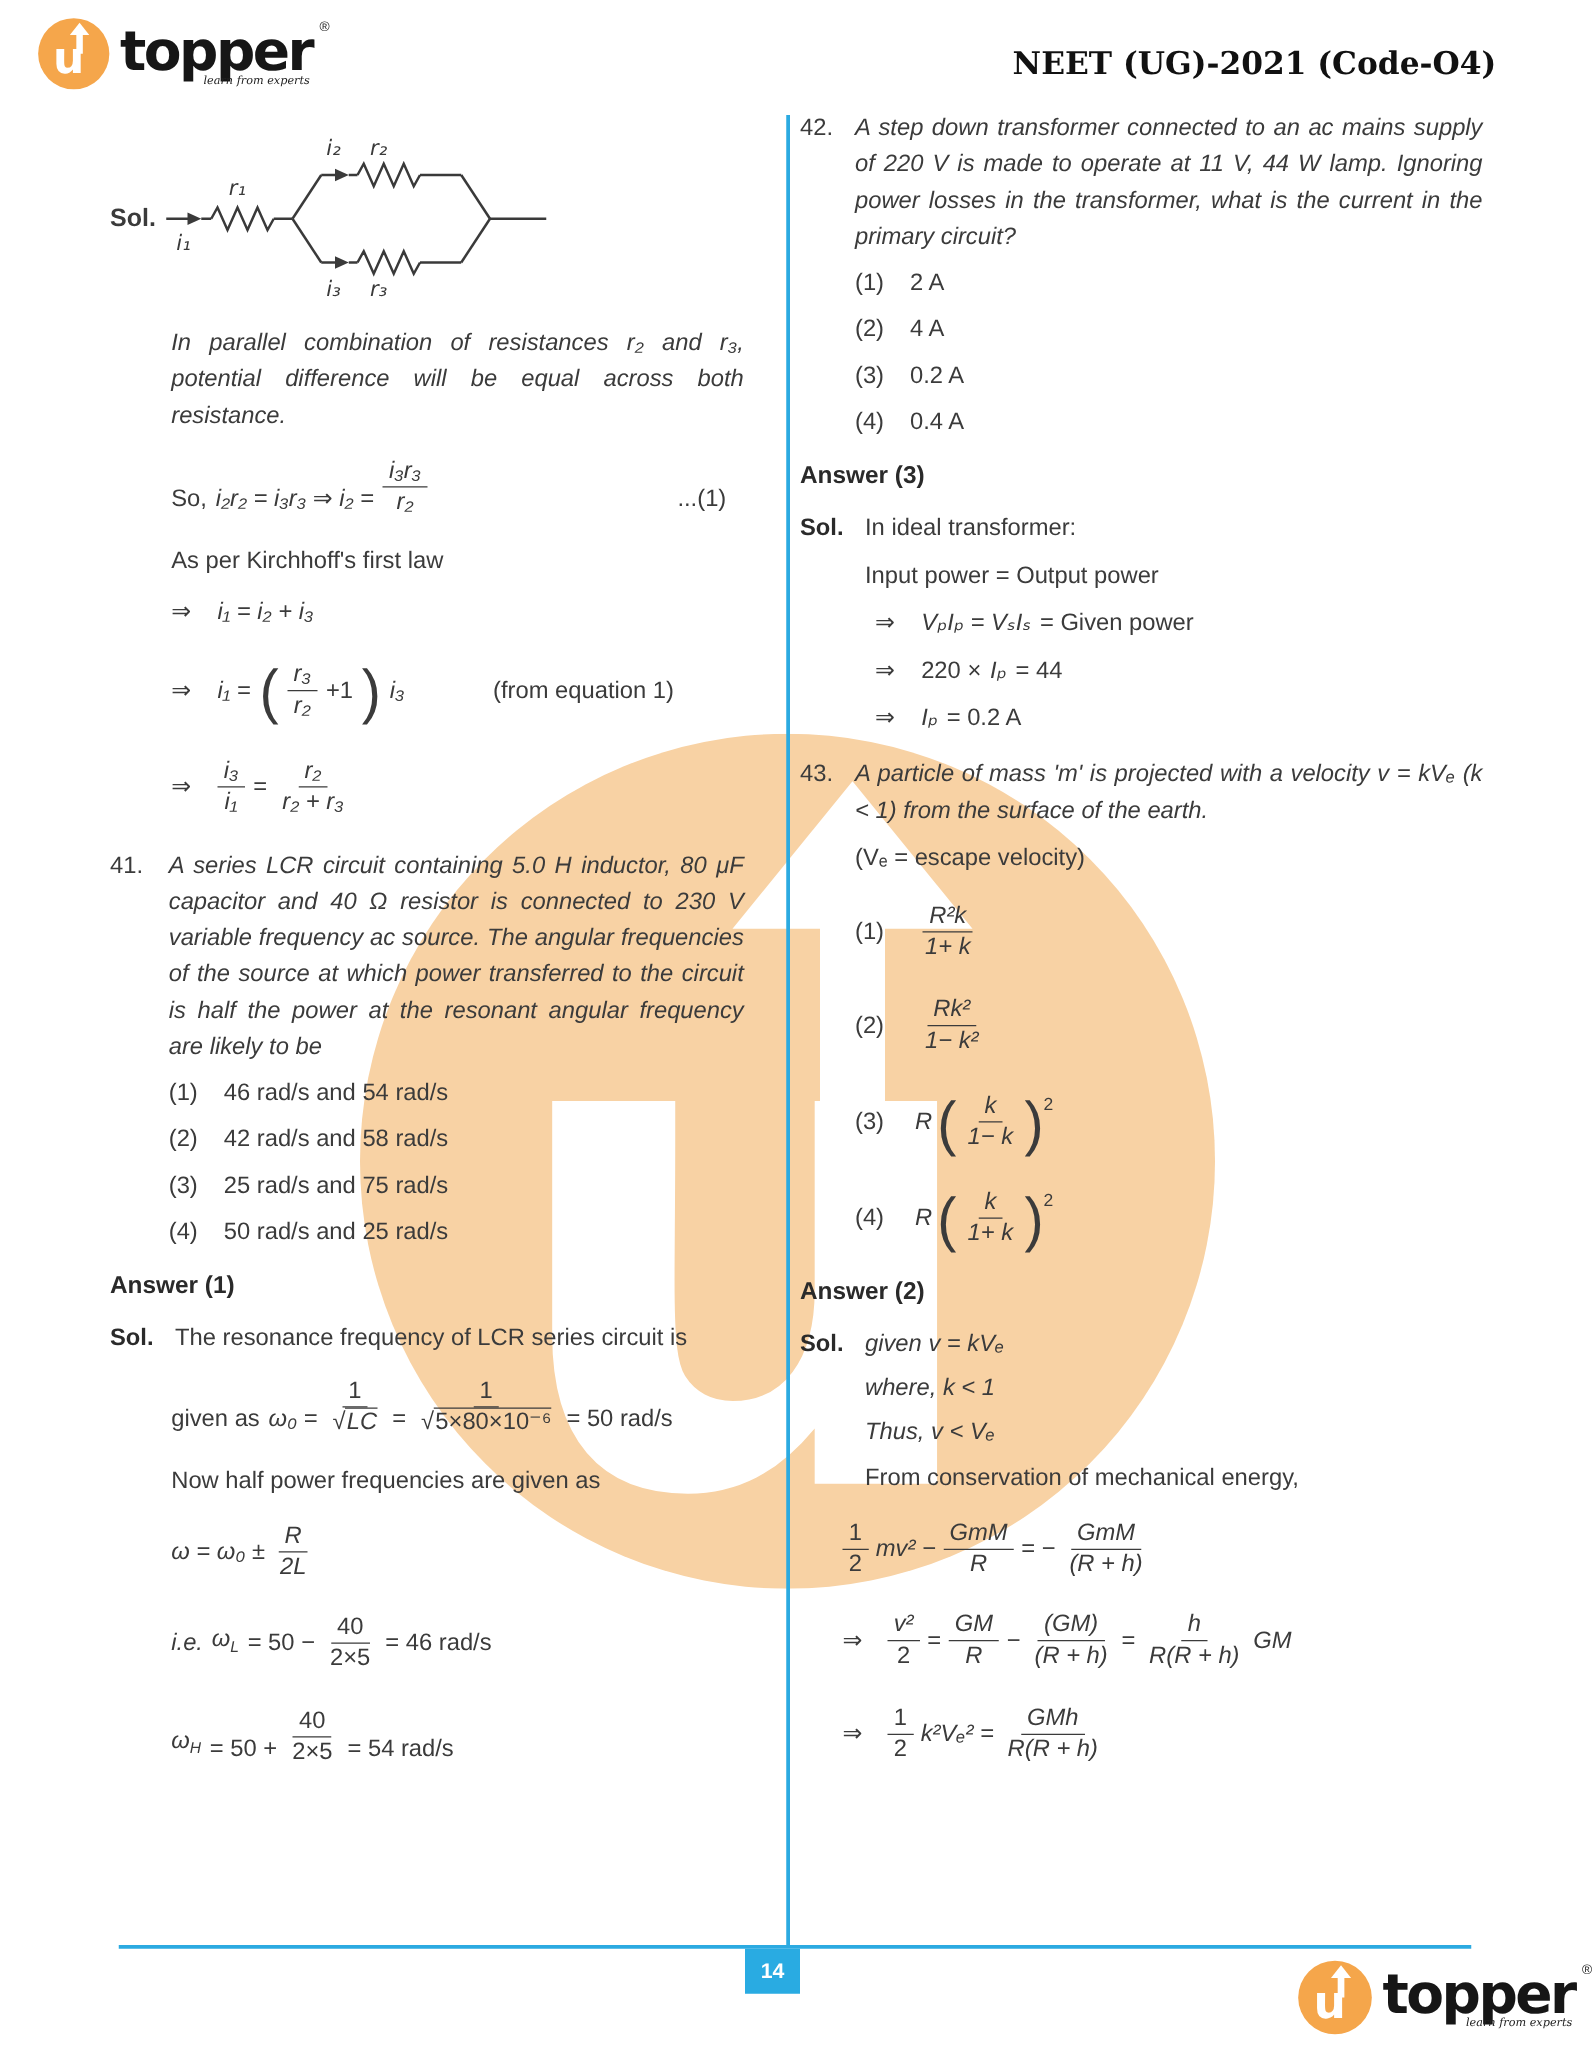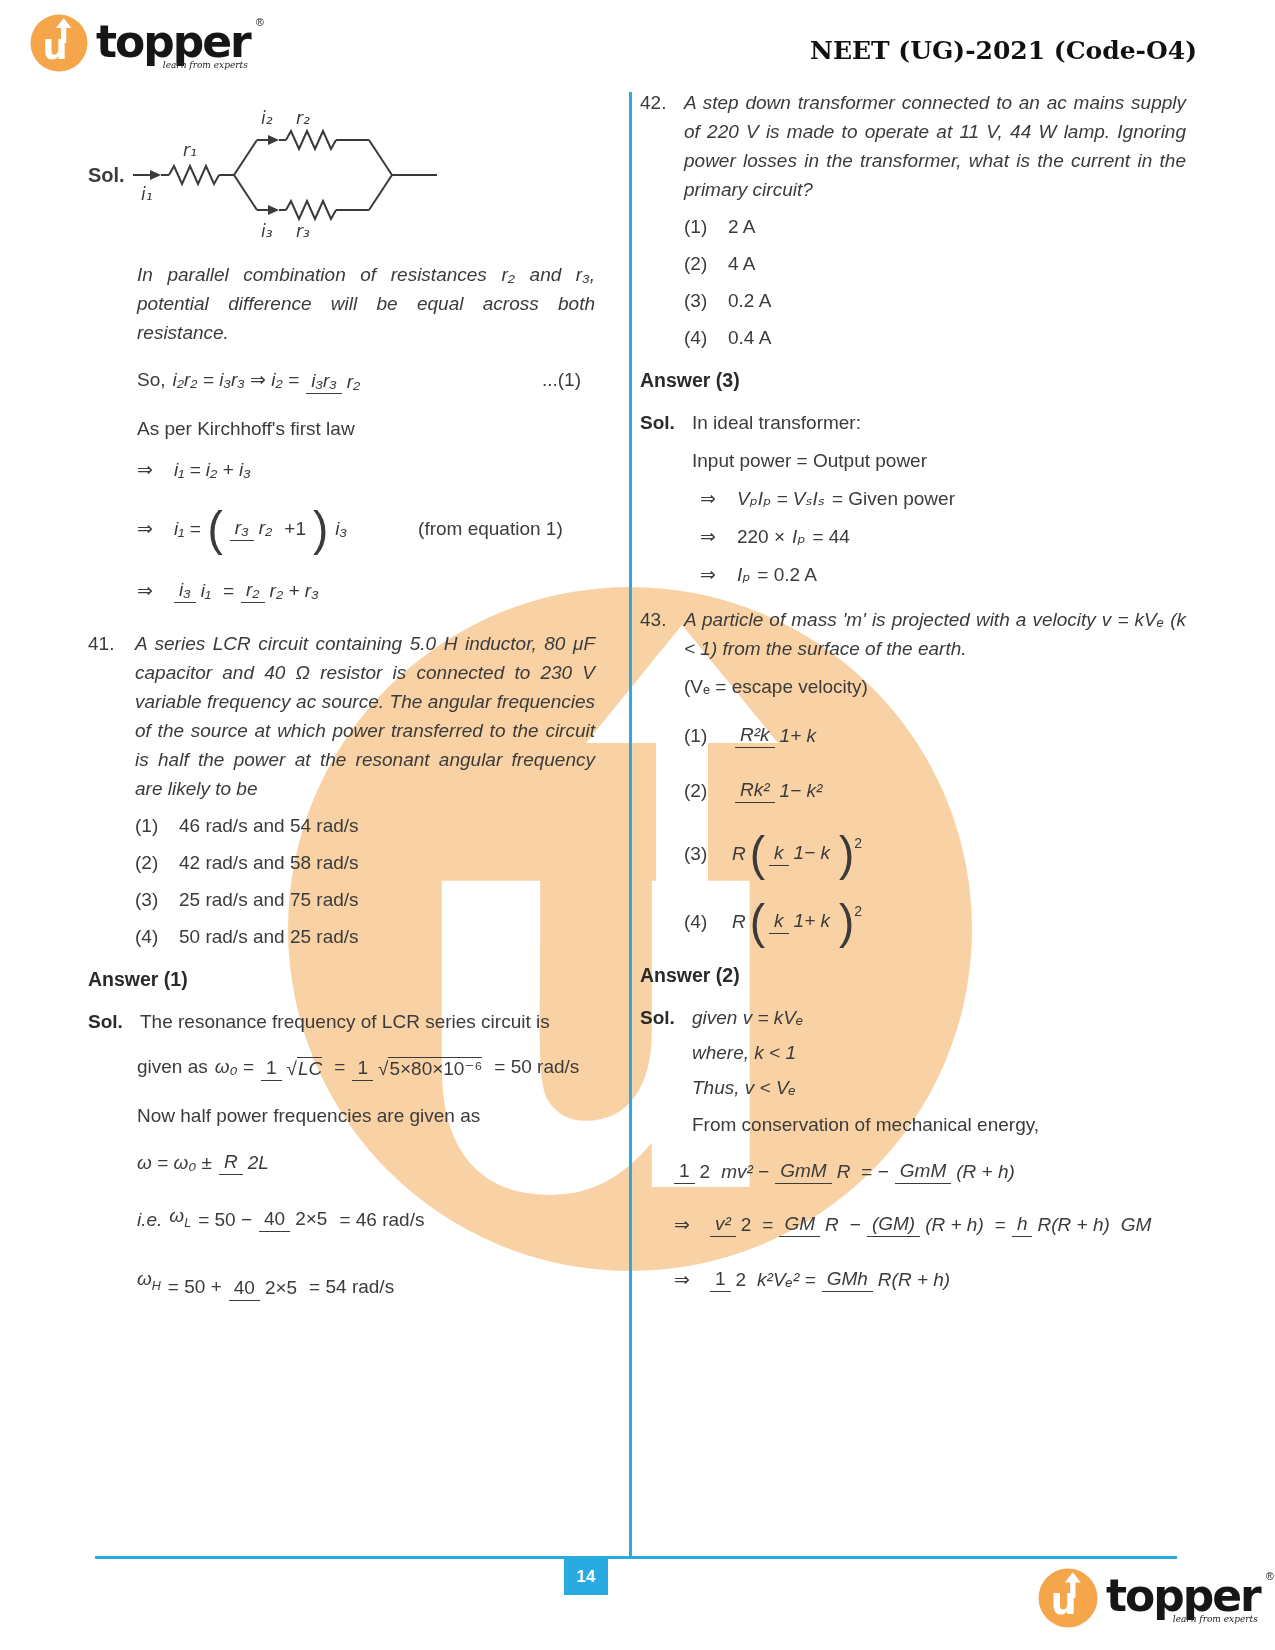--- a/index.html
+++ b/index.html
@@ -15,21 +15,21 @@
   .logo .wordwrap{margin-left:8px;position:relative;}
   .logo .word{font-family:"DejaVu Sans",sans-serif;font-weight:800;font-size:44px;line-height:56px;
               letter-spacing:-2px;color:#161616;}
   .logo .reg{position:absolute;right:-14px;top:2px;font-size:11px;color:#222;font-weight:400;}
   .logo .tagline{font-family:"DejaVu Serif",serif;font-style:italic;font-size:9px;color:#222;
                  text-align:right;margin-top:-10px;padding-right:2px;}
   .doc-title{position:absolute;top:36px;right:78px;font-family:"DejaVu Serif","Liberation Serif",serif;
              font-weight:bold;font-size:25px;color:#111;z-index:2;}
   .vdivider{position:absolute;left:629px;top:92px;width:3px;height:1464px;background:#2BAAE1;z-index:2;}
   .hline{position:absolute;left:95px;top:1556px;width:1082px;height:3px;background:#2BAAE1;z-index:2;}
-  .pagebox{position:absolute;left:564px;top:1559px;width:44px;height:36px;background:#29ABE2;
+  .pagebox{position:absolute;left:596px;top:1559px;width:44px;height:36px;background:#29ABE2;
            display:flex;align-items:center;justify-content:center;z-index:3;}
   .pagebox span{color:#fff;font-weight:bold;font-size:17px;}
   
   .col{position:absolute;z-index:1;font-size:19px;line-height:29px;}
   .col-left{left:88px;top:106px;width:507px;}
   .col-right{left:640px;top:88px;width:546px;}
   .just{text-align:justify;font-style:italic;}
   .it{font-style:italic;}
   .up{font-style:normal;}
   p{margin:0;}
@@ -45,21 +45,21 @@
   .opt-r{padding-left:44px;}
   .optno{flex:none;width:44px;}
   .answer{margin-top:14px;font-weight:bold;font-size:19.5px;color:#2a2a2a;}
   .solrow{display:flex;margin-top:13px;}
   .sollabel{flex:none;width:52px;font-weight:bold;color:#2a2a2a;}
   
   .row{display:flex;align-items:center;column-gap:7px;}
   .eqi{padding-left:49px;margin-top:18px;}
   .eqr{padding-left:60px;margin-top:9px;}
   .imp{margin-right:14px;}
-  .frac{display:inline-flex;flex-direction:row;align-items:center;vertical-align:middle;}
+  .frac{display:inline-flex;flex-direction:column;align-items:center;vertical-align:middle;}
   .frac .num{padding:0 5px;border-bottom:1.7px solid #3b3b3b;line-height:24px;text-align:center;}
   .frac .den{padding:0 5px;line-height:24px;text-align:center;}
   .radicand{border-top:1.7px solid #3b3b3b;padding-left:1px;}
   .bigp{font-size:46px;font-weight:300;line-height:40px;font-style:normal;transform:scaleY(1.05);}
   .psup{align-self:flex-start;font-size:14px;margin-top:-4px;margin-left:-4px;}
   sub{font-size:12.5px;}
   .tag{margin-left:auto;margin-right:14px;}
   .note{margin-left:64px;}
   svg text{font-family:"DejaVu Sans",sans-serif;}
 </style>

